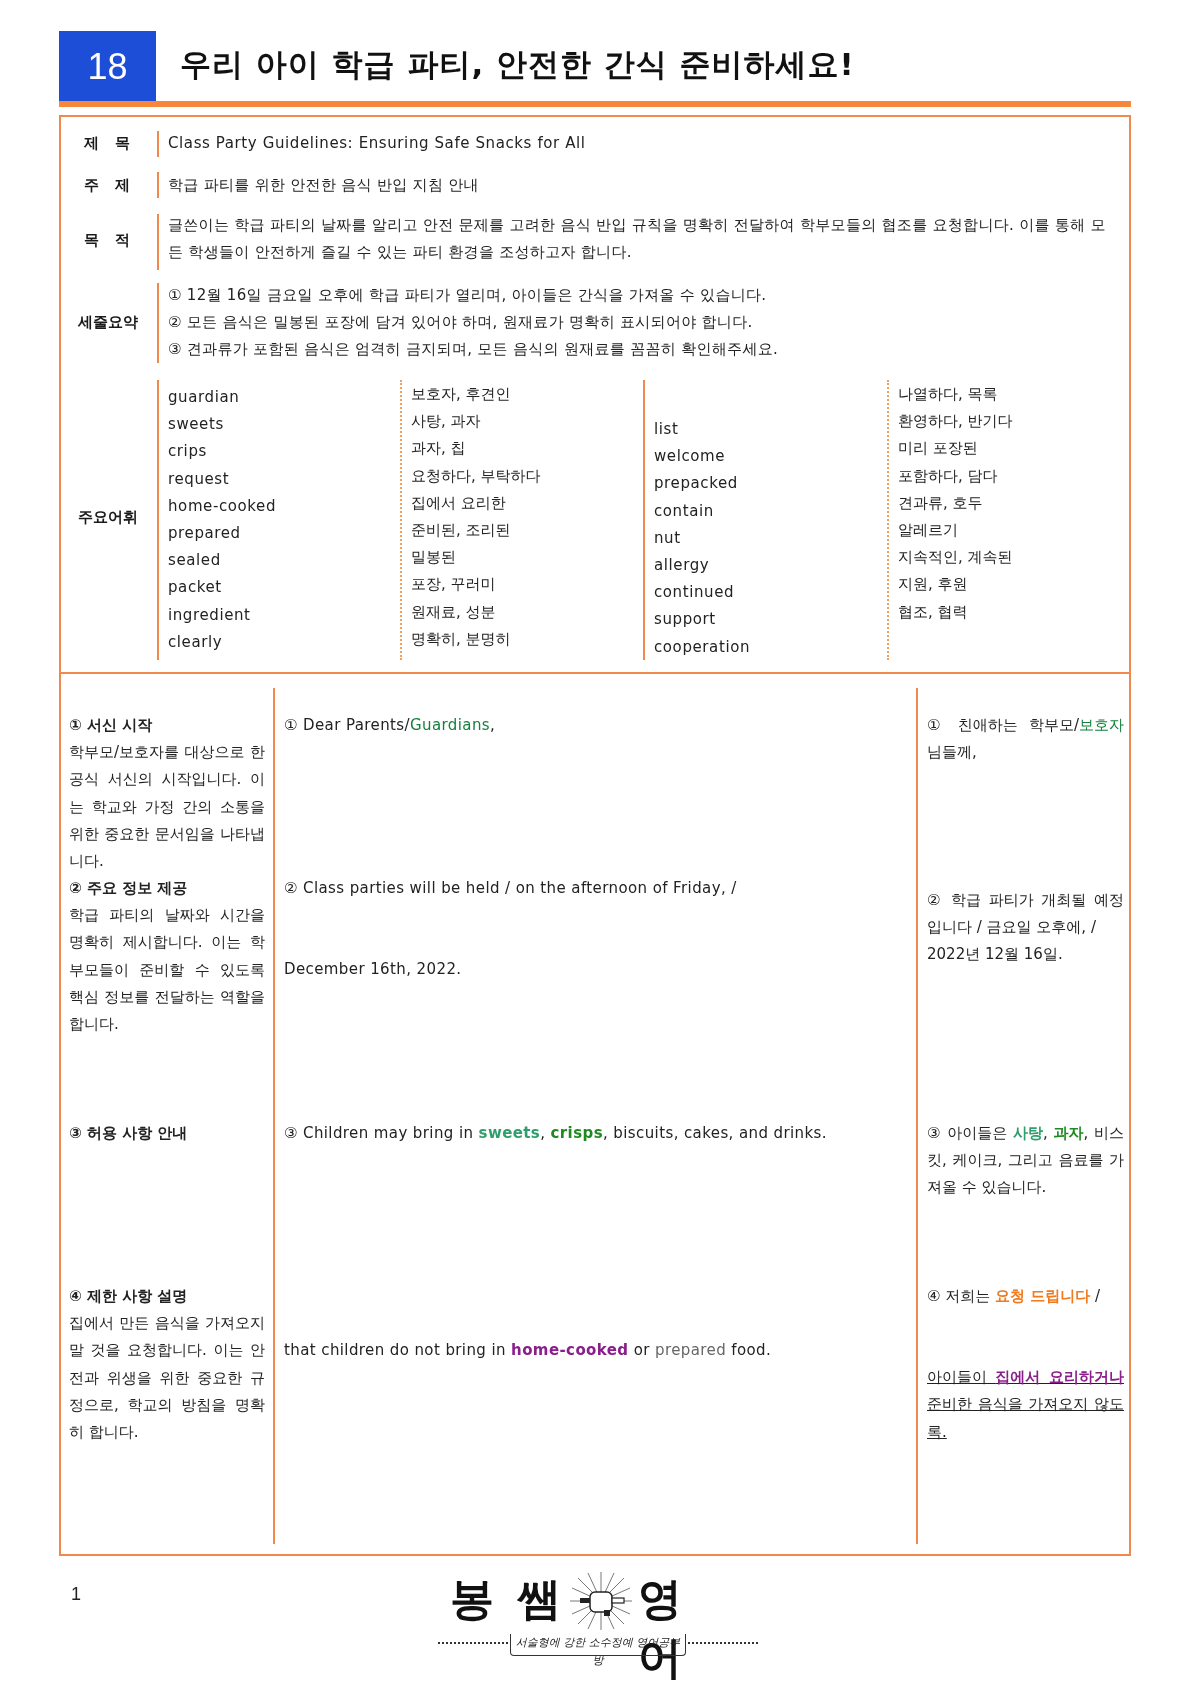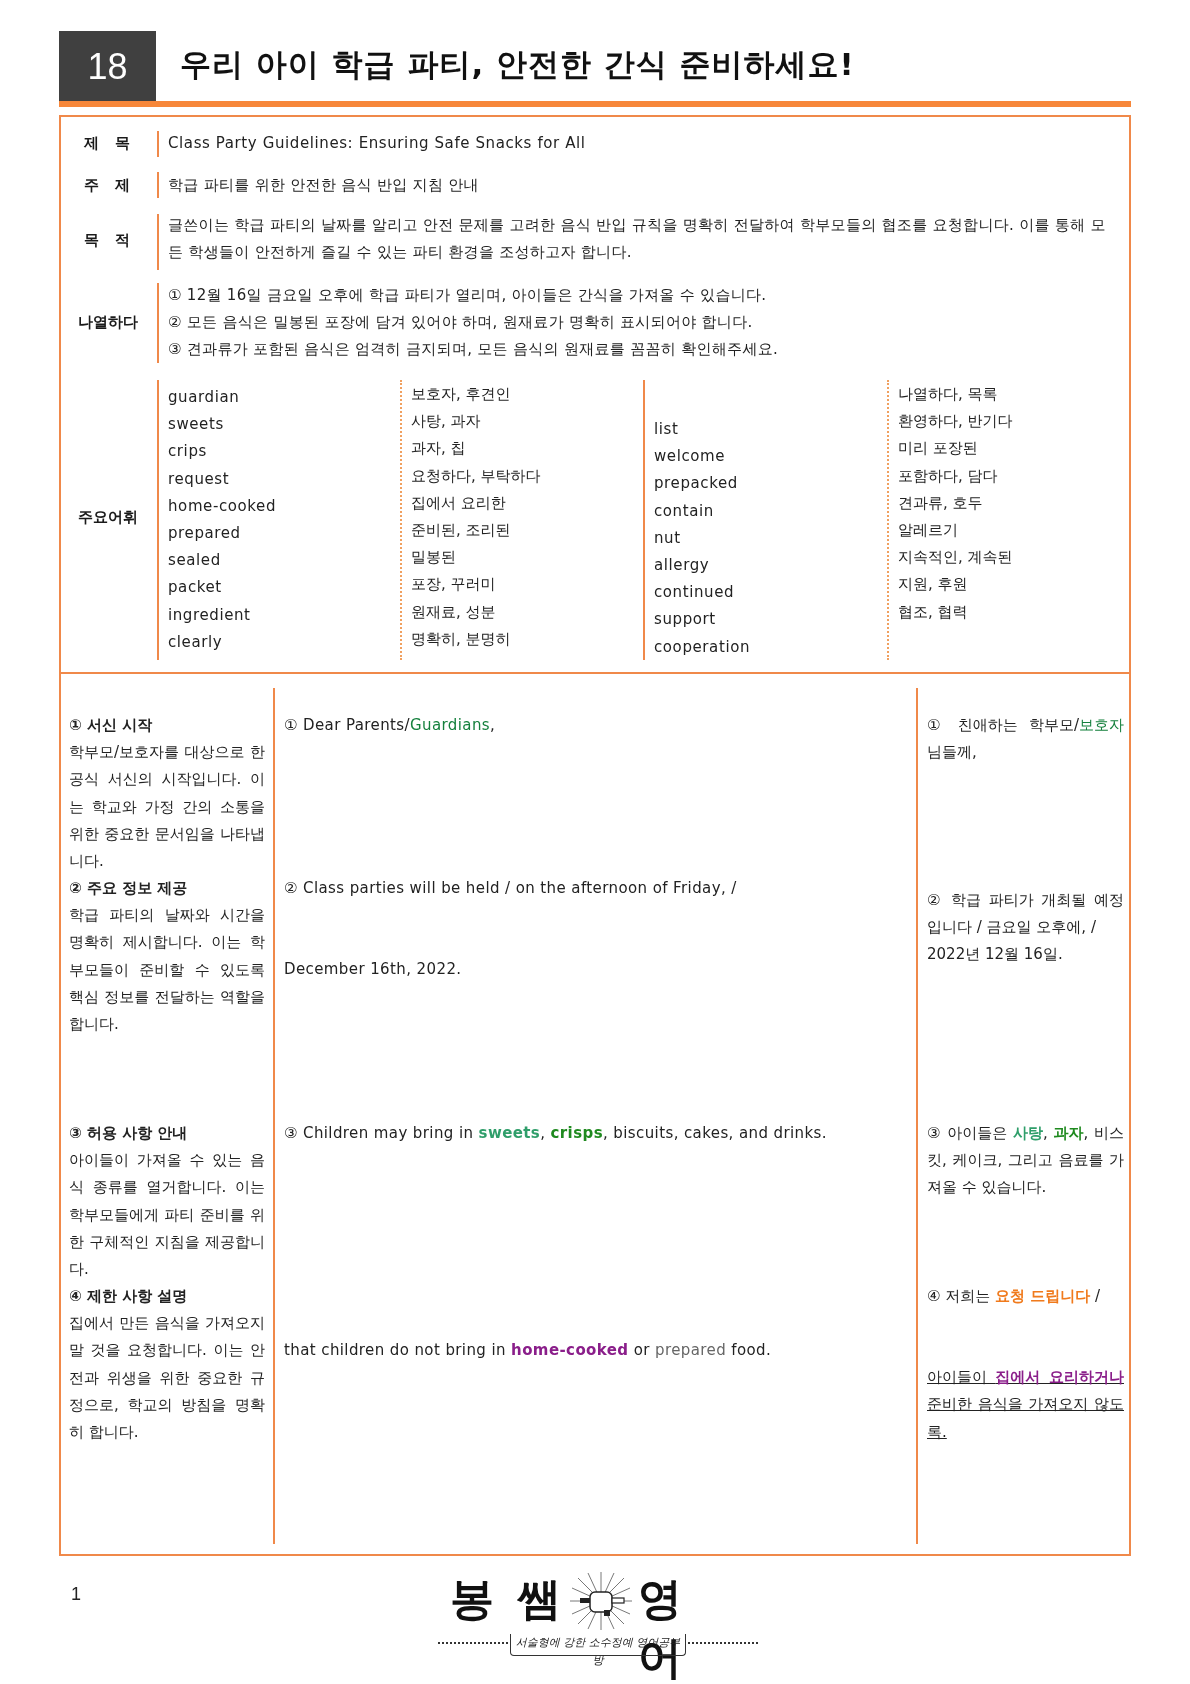--- a/index.html
+++ b/index.html
@@ -1,19 +1,19 @@
 <!DOCTYPE html>
 <html><head>
 <meta charset="utf-8">
 <style>
   * { box-sizing: border-box; margin: 0; padding: 0; }
   html, body { width: 1190px; height: 1684px; background: #ffffff; overflow: hidden; }
   body { position: relative; font-family: "DejaVu Sans", "Liberation Sans", sans-serif; color: #1a1a1a; }
 
-  .num-box { position: absolute; left: 59px; top: 31px; width: 97px; height: 72px; background: #404040; color: #fff;
+  .num-box { position: absolute; left: 59px; top: 31px; width: 97px; height: 72px; background: #1d4ed8; color: #fff;
     font-family: "Liberation Sans", sans-serif; font-size: 36px; font-weight: 400; display: flex; align-items: center; justify-content: center; }
   .title { position: absolute; left: 180px; top: 44px; font-size: 31px; font-weight: 700; letter-spacing: 1px; color: #111; }
   .title-bar { position: absolute; left: 59px; top: 101px; width: 1072px; height: 6px; background: #f7873a; }
 
   .main-box { position: absolute; left: 59px; top: 115px; width: 1072px; height: 1441px; border: 2px solid #f0894a; }
   .h-divider { position: absolute; left: 59px; top: 672px; width: 1072px; height: 2px; background: #f0894a; }
 
   .row-label { position: absolute; left: 62px; width: 92px; text-align: center; font-size: 15px; font-weight: 700; letter-spacing: 0px; }
   .row-label.spaced { letter-spacing: 16px; padding-left: 14px; }
   .vsep { position: absolute; width: 2px; background: #f0894a; }
@@ -66,21 +66,21 @@
 <div class="vsep" style="left:157px; top:172px; height:26px;"></div>
 <div class="row-text" style="top:172px;">학급 파티를 위한 안전한 음식 반입 지침 안내</div>
 
 <div class="row-label spaced" style="top:231px;">목적</div>
 <div class="vsep" style="left:157px; top:214px; height:56px;"></div>
 <div class="row-text" style="top:212px; width:952px; text-align:justify;">
   <div>글쓴이는 학급 파티의 날짜를 알리고 안전 문제를 고려한 음식 반입 규칙을 명확히 전달하여 학부모들의 협조를 요청합니다. 이를 통해 모</div>
   <div>든 학생들이 안전하게 즐길 수 있는 파티 환경을 조성하고자 합니다.</div>
 </div>
 
-<div class="row-label" style="top:313px;">나열하다</div>
+<div class="row-label" style="top:313px;">세줄요약</div>
 <div class="vsep" style="left:157px; top:283px; height:80px;"></div>
 <div class="row-text" style="top:282px;">
   <div>① 12월 16일 금요일 오후에 학급 파티가 열리며, 아이들은 간식을 가져올 수 있습니다.</div>
   <div>② 모든 음식은 밀봉된 포장에 담겨 있어야 하며, 원재료가 명확히 표시되어야 합니다.</div>
   <div>③ 견과류가 포함된 음식은 엄격히 금지되며, 모든 음식의 원재료를 꼼꼼히 확인해주세요.</div>
 </div>
 
 <div class="row-label" style="top:508px;">주요어휘</div>
 <div class="vsep" style="left:157px; top:380px; height:280px;"></div>
 <div class="vdot" style="left:400px; top:380px; height:280px;"></div>
@@ -140,21 +140,20 @@
 <div class="cell-text left-col" style="top:712px;">
   <div class="hd">① 서신 시작</div>
   <div>학부모/보호자를 대상으로 한 공식 서신의 시작입니다. 이는 학교와 가정 간의 소통을 위한 중요한 문서임을 나타냅니다.</div>
 </div>
 <div class="cell-text left-col" style="top:875px;">
   <div class="hd">② 주요 정보 제공</div>
   <div>학급 파티의 날짜와 시간을 명확히 제시합니다. 이는 학부모들이 준비할 수 있도록 핵심 정보를 전달하는 역할을 합니다.</div>
 </div>
 <div class="cell-text left-col" style="top:1120px;">
   <div class="hd">③ 허용 사항 안내</div>
-  <div>아이들이 가져올 수 있는 음식 종류를 열거합니다. 이는 학부모들에게 파티 준비를 위한 구체적인 지침을 제공합니다.</div>
 </div>
 <div class="cell-text left-col" style="top:1283px;">
   <div class="hd">④ 제한 사항 설명</div>
   <div>집에서 만든 음식을 가져오지 말 것을 요청합니다. 이는 안전과 위생을 위한 중요한 규정으로, 학교의 방침을 명확히 합니다.</div>
 </div>
 
 <div class="cell-text mid-col eng" style="top:712px;">
   <span>① Dear Parents/</span><span class="c-lime">Guardians</span><span>,</span>
 </div>
 <div class="cell-text mid-col eng" style="top:875px;">

